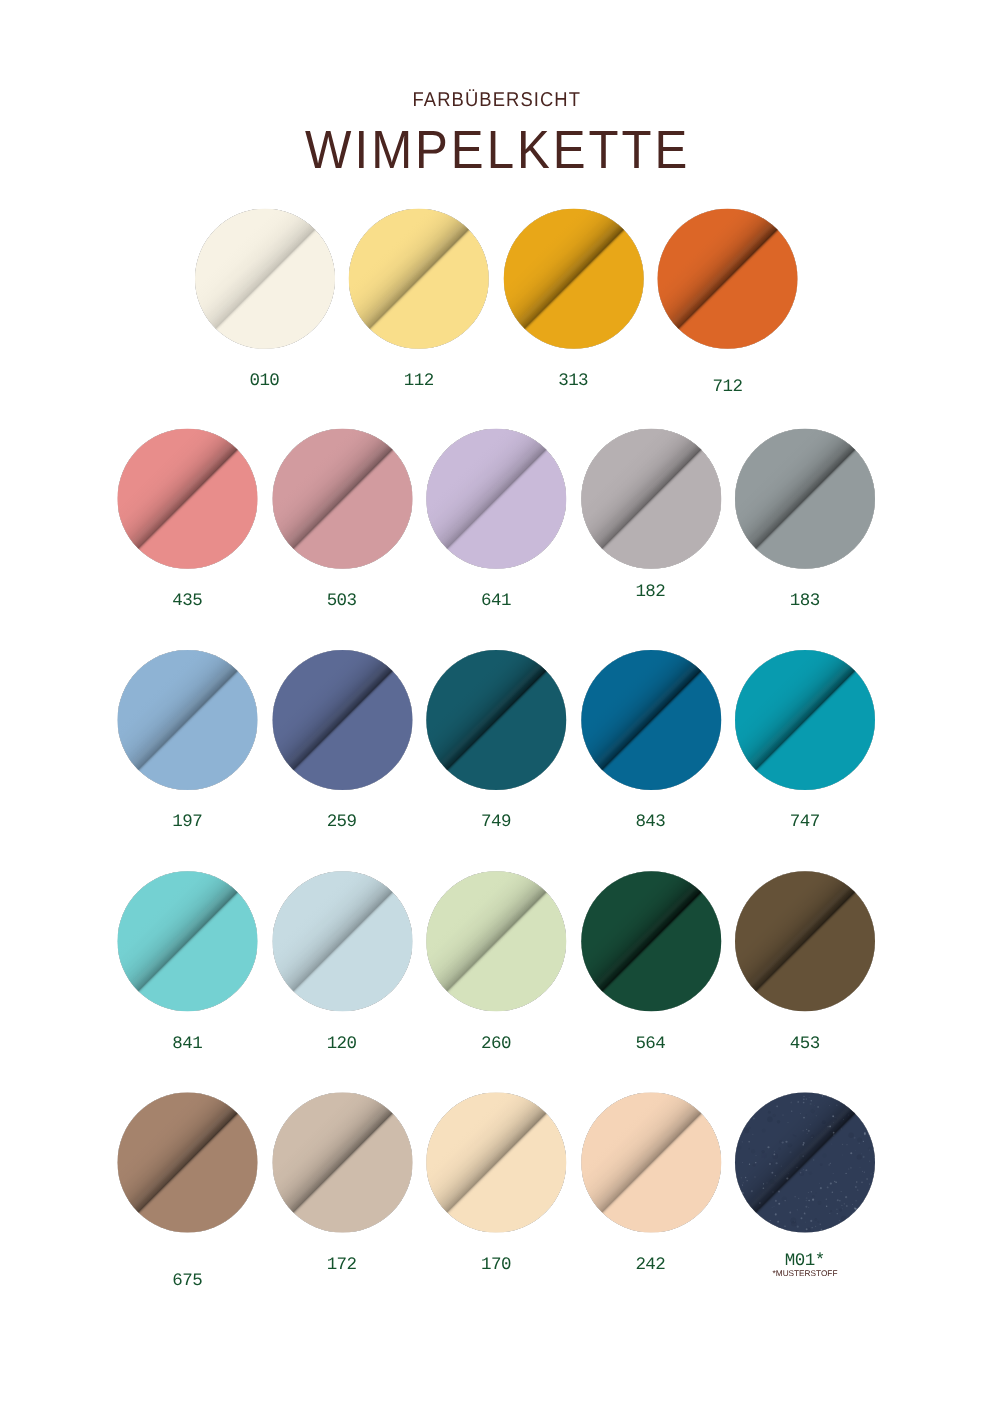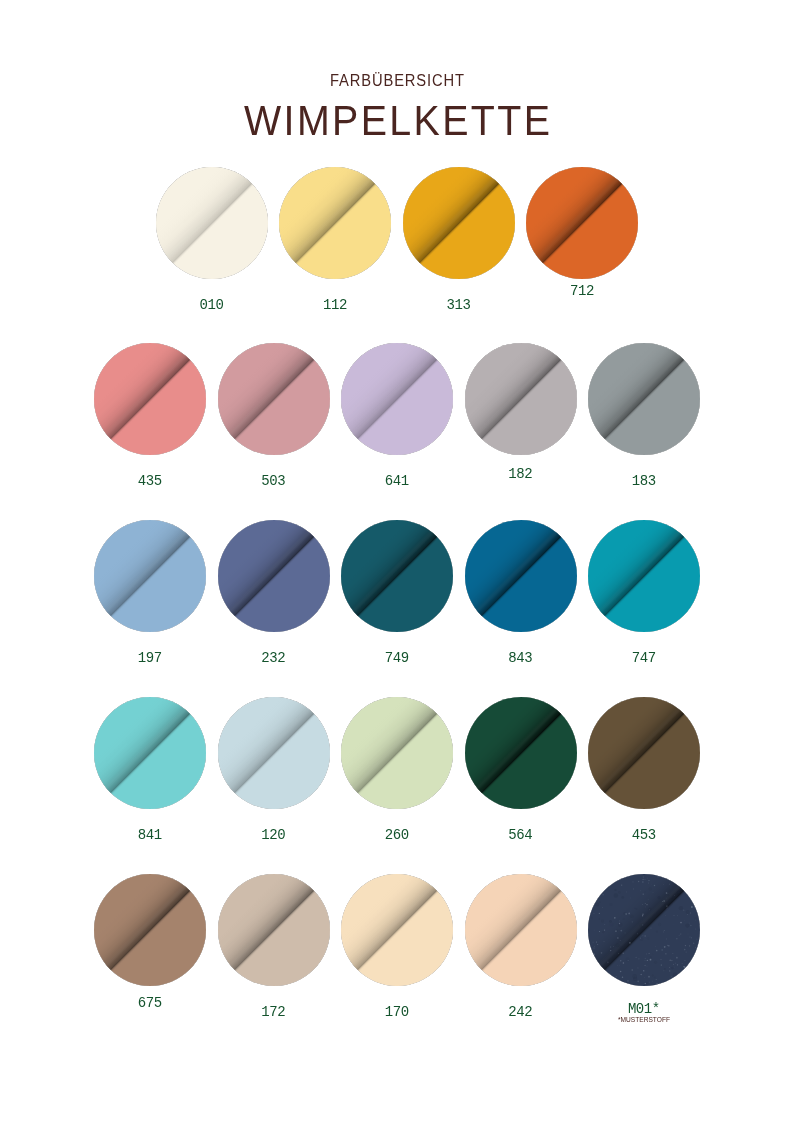--- a/index.html
+++ b/index.html
@@ -104,21 +104,21 @@
           <div class="fold mul" style="background: linear-gradient(135deg, rgb(255, 255, 255) 28.536%, rgb(253, 253, 253) 31.692%, rgb(250, 250, 250) 34.218%, rgb(246, 246, 246) 36.111%, rgb(241, 241, 241) 38.005%, rgb(234, 234, 234) 39.584%, rgb(227, 227, 227) 41.162%, rgb(219, 219, 219) 42.424%, rgb(212, 212, 212) 43.371%, rgb(203, 203, 203) 44.318%, rgb(196, 196, 196) 45.076%, rgb(188, 188, 188) 45.833%, rgb(181, 181, 181) 46.465%, rgb(174, 174, 174) 47.033%, rgb(168, 168, 168) 47.538%, rgb(161, 161, 161) 47.98%, rgb(156, 156, 156) 48.359%, rgb(150, 150, 150) 48.737%, rgb(144, 144, 144) 49.053%, rgb(139, 139, 139) 49.337%, rgb(133, 133, 133) 49.59%, rgb(126, 126, 126) 49.811%, rgb(119, 119, 119) 49.968%, rgb(128, 128, 128) 50.126%, rgb(159, 159, 159) 50.379%, rgb(203, 203, 203) 50.758%, rgb(236, 236, 236) 51.199%, rgb(252, 252, 252) 51.705%, rgb(255, 255, 255) 52.273%, rgb(255, 255, 255) 75.252%); mask-image: linear-gradient(45deg, rgba(0, 0, 0, 0.82) 0%, rgba(0, 0, 0, 0.88) 28%, rgba(0, 0, 0, 0.95) 58%, rgb(0, 0, 0) 82%, rgb(0, 0, 0) 100%);"></div>
           <div class="fold scr" style="background: linear-gradient(135deg, rgb(0, 0, 0) 12.122%, rgb(0, 0, 0) 44.318%, rgb(5, 5, 5) 45.265%, rgb(8, 8, 8) 46.086%, rgb(8, 8, 8) 46.717%, rgb(4, 4, 4) 47.349%, rgb(0, 0, 0) 47.854%, rgb(0, 0, 0) 75.252%); mask-image: linear-gradient(45deg, rgba(0, 0, 0, 0.82) 0%, rgba(0, 0, 0, 0.88) 28%, rgba(0, 0, 0, 0.95) 58%, rgb(0, 0, 0) 82%, rgb(0, 0, 0) 100%);"></div>
         </div>
         <div class="label" style="top: 131.2px;">313</div>
       </div>
       <div class="cell" style="left: 526.25px; top: 167px; width: 112px;">
         <div class="swatch" style="width: 112px; height: 112px; background: rgb(220, 102, 39);">
           <div class="fold mul" style="background: linear-gradient(135deg, rgb(255, 255, 255) 28.536%, rgb(253, 253, 253) 31.692%, rgb(249, 249, 249) 34.218%, rgb(245, 245, 245) 36.111%, rgb(238, 238, 238) 38.005%, rgb(231, 231, 231) 39.584%, rgb(223, 223, 223) 41.162%, rgb(213, 213, 213) 42.424%, rgb(205, 205, 205) 43.371%, rgb(196, 196, 196) 44.318%, rgb(187, 187, 187) 45.076%, rgb(178, 178, 178) 45.833%, rgb(170, 170, 170) 46.465%, rgb(162, 162, 162) 47.033%, rgb(155, 155, 155) 47.538%, rgb(147, 147, 147) 47.98%, rgb(141, 141, 141) 48.359%, rgb(134, 134, 134) 48.737%, rgb(128, 128, 128) 49.053%, rgb(121, 121, 121) 49.337%, rgb(115, 115, 115) 49.59%, rgb(107, 107, 107) 49.811%, rgb(99, 99, 99) 49.968%, rgb(109, 109, 109) 50.126%, rgb(144, 144, 144) 50.379%, rgb(196, 196, 196) 50.758%, rgb(233, 233, 233) 51.199%, rgb(251, 251, 251) 51.705%, rgb(255, 255, 255) 52.273%, rgb(255, 255, 255) 75.252%); mask-image: linear-gradient(45deg, rgba(0, 0, 0, 0.82) 0%, rgba(0, 0, 0, 0.88) 28%, rgba(0, 0, 0, 0.95) 58%, rgb(0, 0, 0) 82%, rgb(0, 0, 0) 100%);"></div>
           <div class="fold scr" style="background: linear-gradient(135deg, rgb(0, 0, 0) 12.122%, rgb(0, 0, 0) 44.318%, rgb(5, 5, 5) 45.265%, rgb(8, 8, 8) 46.086%, rgb(8, 8, 8) 46.717%, rgb(4, 4, 4) 47.349%, rgb(0, 0, 0) 47.854%, rgb(0, 0, 0) 75.252%); mask-image: linear-gradient(45deg, rgba(0, 0, 0, 0.82) 0%, rgba(0, 0, 0, 0.88) 28%, rgba(0, 0, 0, 0.95) 58%, rgb(0, 0, 0) 82%, rgb(0, 0, 0) 100%);"></div>
         </div>
-        <div class="label" style="top: 117px;">712</div>
+        <div class="label" style="top: 136px;">712</div>
       </div>
       <div class="cell" style="left: 94px; top: 343px; width: 112px;">
         <div class="swatch" style="width: 112px; height: 112px; background: rgb(232, 141, 139);">
           <div class="fold mul" style="background: linear-gradient(135deg, rgb(255, 255, 255) 28.536%, rgb(253, 253, 253) 31.692%, rgb(251, 251, 251) 34.218%, rgb(247, 247, 247) 36.111%, rgb(242, 242, 242) 38.005%, rgb(236, 236, 236) 39.584%, rgb(229, 229, 229) 41.162%, rgb(222, 222, 222) 42.424%, rgb(215, 215, 215) 43.371%, rgb(207, 207, 207) 44.318%, rgb(200, 200, 200) 45.076%, rgb(193, 193, 193) 45.833%, rgb(186, 186, 186) 46.465%, rgb(180, 180, 180) 47.033%, rgb(174, 174, 174) 47.538%, rgb(168, 168, 168) 47.98%, rgb(163, 163, 163) 48.359%, rgb(157, 157, 157) 48.737%, rgb(152, 152, 152) 49.053%, rgb(147, 147, 147) 49.337%, rgb(142, 142, 142) 49.59%, rgb(135, 135, 135) 49.811%, rgb(129, 129, 129) 49.968%, rgb(137, 137, 137) 50.126%, rgb(166, 166, 166) 50.379%, rgb(207, 207, 207) 50.758%, rgb(237, 237, 237) 51.199%, rgb(252, 252, 252) 51.705%, rgb(255, 255, 255) 52.273%, rgb(255, 255, 255) 75.252%); mask-image: linear-gradient(45deg, rgba(0, 0, 0, 0.82) 0%, rgba(0, 0, 0, 0.88) 28%, rgba(0, 0, 0, 0.95) 58%, rgb(0, 0, 0) 82%, rgb(0, 0, 0) 100%);"></div>
           <div class="fold scr" style="background: linear-gradient(135deg, rgb(0, 0, 0) 12.122%, rgb(0, 0, 0) 44.318%, rgb(5, 5, 5) 45.265%, rgb(8, 8, 8) 46.086%, rgb(8, 8, 8) 46.717%, rgb(4, 4, 4) 47.349%, rgb(0, 0, 0) 47.854%, rgb(0, 0, 0) 75.252%); mask-image: linear-gradient(45deg, rgba(0, 0, 0, 0.82) 0%, rgba(0, 0, 0, 0.88) 28%, rgba(0, 0, 0, 0.95) 58%, rgb(0, 0, 0) 82%, rgb(0, 0, 0) 100%);"></div>
         </div>
         <div class="label" style="top: 131.2px;">435</div>
       </div>
       <div class="cell" style="left: 217.5px; top: 343px; width: 112px;">
         <div class="swatch" style="width: 112px; height: 112px; background: rgb(210, 155, 159);">
@@ -153,21 +153,21 @@
           <div class="fold mul" style="background: linear-gradient(135deg, rgb(255, 255, 255) 28.536%, rgb(254, 254, 254) 31.692%, rgb(251, 251, 251) 34.218%, rgb(248, 248, 248) 36.111%, rgb(244, 244, 244) 38.005%, rgb(240, 240, 240) 39.584%, rgb(234, 234, 234) 41.162%, rgb(228, 228, 228) 42.424%, rgb(223, 223, 223) 43.371%, rgb(217, 217, 217) 44.318%, rgb(211, 211, 211) 45.076%, rgb(206, 206, 206) 45.833%, rgb(200, 200, 200) 46.465%, rgb(195, 195, 195) 47.033%, rgb(190, 190, 190) 47.538%, rgb(186, 186, 186) 47.98%, rgb(181, 181, 181) 48.359%, rgb(177, 177, 177) 48.737%, rgb(173, 173, 173) 49.053%, rgb(169, 169, 169) 49.337%, rgb(164, 164, 164) 49.59%, rgb(159, 159, 159) 49.811%, rgb(154, 154, 154) 49.968%, rgb(161, 161, 161) 50.126%, rgb(184, 184, 184) 50.379%, rgb(217, 217, 217) 50.758%, rgb(241, 241, 241) 51.199%, rgb(252, 252, 252) 51.705%, rgb(255, 255, 255) 52.273%, rgb(255, 255, 255) 75.252%); mask-image: linear-gradient(45deg, rgba(0, 0, 0, 0.82) 0%, rgba(0, 0, 0, 0.88) 28%, rgba(0, 0, 0, 0.95) 58%, rgb(0, 0, 0) 82%, rgb(0, 0, 0) 100%);"></div>
           <div class="fold scr" style="background: linear-gradient(135deg, rgb(0, 0, 0) 12.122%, rgb(0, 0, 0) 44.318%, rgb(5, 5, 5) 45.265%, rgb(8, 8, 8) 46.086%, rgb(8, 8, 8) 46.717%, rgb(4, 4, 4) 47.349%, rgb(0, 0, 0) 47.854%, rgb(0, 0, 0) 75.252%); mask-image: linear-gradient(45deg, rgba(0, 0, 0, 0.82) 0%, rgba(0, 0, 0, 0.88) 28%, rgba(0, 0, 0, 0.95) 58%, rgb(0, 0, 0) 82%, rgb(0, 0, 0) 100%);"></div>
         </div>
         <div class="label" style="top: 131.2px;">197</div>
       </div>
       <div class="cell" style="left: 217.5px; top: 520px; width: 112px;">
         <div class="swatch" style="width: 112px; height: 112px; background: rgb(92, 106, 149);">
           <div class="fold mul" style="background: linear-gradient(135deg, rgb(255, 255, 255) 28.536%, rgb(253, 253, 253) 31.692%, rgb(250, 250, 250) 34.218%, rgb(245, 245, 245) 36.111%, rgb(239, 239, 239) 38.005%, rgb(232, 232, 232) 39.584%, rgb(224, 224, 224) 41.162%, rgb(215, 215, 215) 42.424%, rgb(207, 207, 207) 43.371%, rgb(198, 198, 198) 44.318%, rgb(190, 190, 190) 45.076%, rgb(181, 181, 181) 45.833%, rgb(173, 173, 173) 46.465%, rgb(165, 165, 165) 47.033%, rgb(158, 158, 158) 47.538%, rgb(151, 151, 151) 47.98%, rgb(144, 144, 144) 48.359%, rgb(138, 138, 138) 48.737%, rgb(132, 132, 132) 49.053%, rgb(126, 126, 126) 49.337%, rgb(119, 119, 119) 49.59%, rgb(112, 112, 112) 49.811%, rgb(104, 104, 104) 49.968%, rgb(113, 113, 113) 50.126%, rgb(148, 148, 148) 50.379%, rgb(198, 198, 198) 50.758%, rgb(234, 234, 234) 51.199%, rgb(251, 251, 251) 51.705%, rgb(255, 255, 255) 52.273%, rgb(255, 255, 255) 75.252%); mask-image: linear-gradient(45deg, rgba(0, 0, 0, 0.82) 0%, rgba(0, 0, 0, 0.88) 28%, rgba(0, 0, 0, 0.95) 58%, rgb(0, 0, 0) 82%, rgb(0, 0, 0) 100%);"></div>
           <div class="fold scr" style="background: linear-gradient(135deg, rgb(0, 0, 0) 12.122%, rgb(0, 0, 0) 44.318%, rgb(5, 5, 5) 45.265%, rgb(8, 8, 8) 46.086%, rgb(8, 8, 8) 46.717%, rgb(4, 4, 4) 47.349%, rgb(0, 0, 0) 47.854%, rgb(0, 0, 0) 75.252%); mask-image: linear-gradient(45deg, rgba(0, 0, 0, 0.82) 0%, rgba(0, 0, 0, 0.88) 28%, rgba(0, 0, 0, 0.95) 58%, rgb(0, 0, 0) 82%, rgb(0, 0, 0) 100%);"></div>
         </div>
-        <div class="label" style="top: 131.2px;">232</div>
+        <div class="label" style="top: 131.2px;">259</div>
       </div>
       <div class="cell" style="left: 341px; top: 520px; width: 112px;">
         <div class="swatch" style="width: 112px; height: 112px; background: rgb(21, 90, 105);">
           <div class="fold mul" style="background: linear-gradient(135deg, rgb(255, 255, 255) 28.536%, rgb(253, 253, 253) 31.692%, rgb(249, 249, 249) 34.218%, rgb(243, 243, 243) 36.111%, rgb(236, 236, 236) 38.005%, rgb(228, 228, 228) 39.584%, rgb(218, 218, 218) 41.162%, rgb(208, 208, 208) 42.424%, rgb(199, 199, 199) 43.371%, rgb(188, 188, 188) 44.318%, rgb(179, 179, 179) 45.076%, rgb(168, 168, 168) 45.833%, rgb(159, 159, 159) 46.465%, rgb(150, 150, 150) 47.033%, rgb(142, 142, 142) 47.538%, rgb(134, 134, 134) 47.98%, rgb(126, 126, 126) 48.359%, rgb(118, 118, 118) 48.737%, rgb(111, 111, 111) 49.053%, rgb(104, 104, 104) 49.337%, rgb(97, 97, 97) 49.59%, rgb(88, 88, 88) 49.811%, rgb(79, 79, 79) 49.968%, rgb(90, 90, 90) 50.126%, rgb(130, 130, 130) 50.379%, rgb(188, 188, 188) 50.758%, rgb(230, 230, 230) 51.199%, rgb(251, 251, 251) 51.705%, rgb(255, 255, 255) 52.273%, rgb(255, 255, 255) 75.252%); mask-image: linear-gradient(45deg, rgba(0, 0, 0, 0.82) 0%, rgba(0, 0, 0, 0.88) 28%, rgba(0, 0, 0, 0.95) 58%, rgb(0, 0, 0) 82%, rgb(0, 0, 0) 100%);"></div>
           <div class="fold scr" style="background: linear-gradient(135deg, rgb(0, 0, 0) 12.122%, rgb(0, 0, 0) 44.318%, rgb(5, 5, 5) 45.265%, rgb(8, 8, 8) 46.086%, rgb(8, 8, 8) 46.717%, rgb(4, 4, 4) 47.349%, rgb(0, 0, 0) 47.854%, rgb(0, 0, 0) 75.252%); mask-image: linear-gradient(45deg, rgba(0, 0, 0, 0.82) 0%, rgba(0, 0, 0, 0.88) 28%, rgba(0, 0, 0, 0.95) 58%, rgb(0, 0, 0) 82%, rgb(0, 0, 0) 100%);"></div>
         </div>
         <div class="label" style="top: 131.2px;">749</div>
       </div>
       <div class="cell" style="left: 464.5px; top: 520px; width: 112px;">
         <div class="swatch" style="width: 112px; height: 112px; background: rgb(6, 103, 147);">
@@ -216,21 +216,21 @@
           <div class="fold mul" style="background: linear-gradient(135deg, rgb(255, 255, 255) 28.536%, rgb(253, 253, 253) 31.692%, rgb(249, 249, 249) 34.218%, rgb(244, 244, 244) 36.111%, rgb(238, 238, 238) 38.005%, rgb(231, 231, 231) 39.584%, rgb(222, 222, 222) 41.162%, rgb(212, 212, 212) 42.424%, rgb(204, 204, 204) 43.371%, rgb(194, 194, 194) 44.318%, rgb(185, 185, 185) 45.076%, rgb(176, 176, 176) 45.833%, rgb(167, 167, 167) 46.465%, rgb(159, 159, 159) 47.033%, rgb(151, 151, 151) 47.538%, rgb(144, 144, 144) 47.98%, rgb(137, 137, 137) 48.359%, rgb(130, 130, 130) 48.737%, rgb(124, 124, 124) 49.053%, rgb(117, 117, 117) 49.337%, rgb(110, 110, 110) 49.59%, rgb(102, 102, 102) 49.811%, rgb(94, 94, 94) 49.968%, rgb(104, 104, 104) 50.126%, rgb(141, 141, 141) 50.379%, rgb(194, 194, 194) 50.758%, rgb(233, 233, 233) 51.199%, rgb(251, 251, 251) 51.705%, rgb(255, 255, 255) 52.273%, rgb(255, 255, 255) 75.252%); mask-image: linear-gradient(45deg, rgba(0, 0, 0, 0.82) 0%, rgba(0, 0, 0, 0.88) 28%, rgba(0, 0, 0, 0.95) 58%, rgb(0, 0, 0) 82%, rgb(0, 0, 0) 100%);"></div>
           <div class="fold scr" style="background: linear-gradient(135deg, rgb(0, 0, 0) 12.122%, rgb(0, 0, 0) 44.318%, rgb(5, 5, 5) 45.265%, rgb(8, 8, 8) 46.086%, rgb(8, 8, 8) 46.717%, rgb(4, 4, 4) 47.349%, rgb(0, 0, 0) 47.854%, rgb(0, 0, 0) 75.252%); mask-image: linear-gradient(45deg, rgba(0, 0, 0, 0.82) 0%, rgba(0, 0, 0, 0.88) 28%, rgba(0, 0, 0, 0.95) 58%, rgb(0, 0, 0) 82%, rgb(0, 0, 0) 100%);"></div>
         </div>
         <div class="label" style="top: 131.2px;">453</div>
       </div>
       <div class="cell" style="left: 94px; top: 874px; width: 112px;">
         <div class="swatch" style="width: 112px; height: 112px; background: rgb(165, 131, 108);">
           <div class="fold mul" style="background: linear-gradient(135deg, rgb(255, 255, 255) 28.536%, rgb(253, 253, 253) 31.692%, rgb(250, 250, 250) 34.218%, rgb(245, 245, 245) 36.111%, rgb(239, 239, 239) 38.005%, rgb(232, 232, 232) 39.584%, rgb(224, 224, 224) 41.162%, rgb(215, 215, 215) 42.424%, rgb(207, 207, 207) 43.371%, rgb(198, 198, 198) 44.318%, rgb(190, 190, 190) 45.076%, rgb(181, 181, 181) 45.833%, rgb(173, 173, 173) 46.465%, rgb(165, 165, 165) 47.033%, rgb(158, 158, 158) 47.538%, rgb(151, 151, 151) 47.98%, rgb(144, 144, 144) 48.359%, rgb(138, 138, 138) 48.737%, rgb(132, 132, 132) 49.053%, rgb(126, 126, 126) 49.337%, rgb(119, 119, 119) 49.59%, rgb(112, 112, 112) 49.811%, rgb(104, 104, 104) 49.968%, rgb(113, 113, 113) 50.126%, rgb(148, 148, 148) 50.379%, rgb(198, 198, 198) 50.758%, rgb(234, 234, 234) 51.199%, rgb(251, 251, 251) 51.705%, rgb(255, 255, 255) 52.273%, rgb(255, 255, 255) 75.252%); mask-image: linear-gradient(45deg, rgba(0, 0, 0, 0.82) 0%, rgba(0, 0, 0, 0.88) 28%, rgba(0, 0, 0, 0.95) 58%, rgb(0, 0, 0) 82%, rgb(0, 0, 0) 100%);"></div>
           <div class="fold scr" style="background: linear-gradient(135deg, rgb(0, 0, 0) 12.122%, rgb(0, 0, 0) 44.318%, rgb(5, 5, 5) 45.265%, rgb(8, 8, 8) 46.086%, rgb(8, 8, 8) 46.717%, rgb(4, 4, 4) 47.349%, rgb(0, 0, 0) 47.854%, rgb(0, 0, 0) 75.252%); mask-image: linear-gradient(45deg, rgba(0, 0, 0, 0.82) 0%, rgba(0, 0, 0, 0.88) 28%, rgba(0, 0, 0, 0.95) 58%, rgb(0, 0, 0) 82%, rgb(0, 0, 0) 100%);"></div>
         </div>
-        <div class="label" style="top: 122px;">675</div>
+        <div class="label" style="top: 144px;">675</div>
       </div>
       <div class="cell" style="left: 217.5px; top: 874px; width: 112px;">
         <div class="swatch" style="width: 112px; height: 112px; background: rgb(206, 188, 171);">
           <div class="fold mul" style="background: linear-gradient(135deg, rgb(255, 255, 255) 28.536%, rgb(253, 253, 253) 31.692%, rgb(251, 251, 251) 34.218%, rgb(247, 247, 247) 36.111%, rgb(242, 242, 242) 38.005%, rgb(236, 236, 236) 39.584%, rgb(229, 229, 229) 41.162%, rgb(222, 222, 222) 42.424%, rgb(215, 215, 215) 43.371%, rgb(207, 207, 207) 44.318%, rgb(200, 200, 200) 45.076%, rgb(193, 193, 193) 45.833%, rgb(186, 186, 186) 46.465%, rgb(180, 180, 180) 47.033%, rgb(174, 174, 174) 47.538%, rgb(168, 168, 168) 47.98%, rgb(163, 163, 163) 48.359%, rgb(157, 157, 157) 48.737%, rgb(152, 152, 152) 49.053%, rgb(147, 147, 147) 49.337%, rgb(142, 142, 142) 49.59%, rgb(135, 135, 135) 49.811%, rgb(129, 129, 129) 49.968%, rgb(137, 137, 137) 50.126%, rgb(166, 166, 166) 50.379%, rgb(207, 207, 207) 50.758%, rgb(237, 237, 237) 51.199%, rgb(252, 252, 252) 51.705%, rgb(255, 255, 255) 52.273%, rgb(255, 255, 255) 75.252%); mask-image: linear-gradient(45deg, rgba(0, 0, 0, 0.82) 0%, rgba(0, 0, 0, 0.88) 28%, rgba(0, 0, 0, 0.95) 58%, rgb(0, 0, 0) 82%, rgb(0, 0, 0) 100%);"></div>
           <div class="fold scr" style="background: linear-gradient(135deg, rgb(0, 0, 0) 12.122%, rgb(0, 0, 0) 44.318%, rgb(5, 5, 5) 45.265%, rgb(8, 8, 8) 46.086%, rgb(8, 8, 8) 46.717%, rgb(4, 4, 4) 47.349%, rgb(0, 0, 0) 47.854%, rgb(0, 0, 0) 75.252%); mask-image: linear-gradient(45deg, rgba(0, 0, 0, 0.82) 0%, rgba(0, 0, 0, 0.88) 28%, rgba(0, 0, 0, 0.95) 58%, rgb(0, 0, 0) 82%, rgb(0, 0, 0) 100%);"></div>
         </div>
         <div class="label" style="top: 131.2px;">172</div>
       </div>
       <div class="cell" style="left: 341px; top: 874px; width: 112px;">
         <div class="swatch" style="width: 112px; height: 112px; background: rgb(247, 224, 190);">

